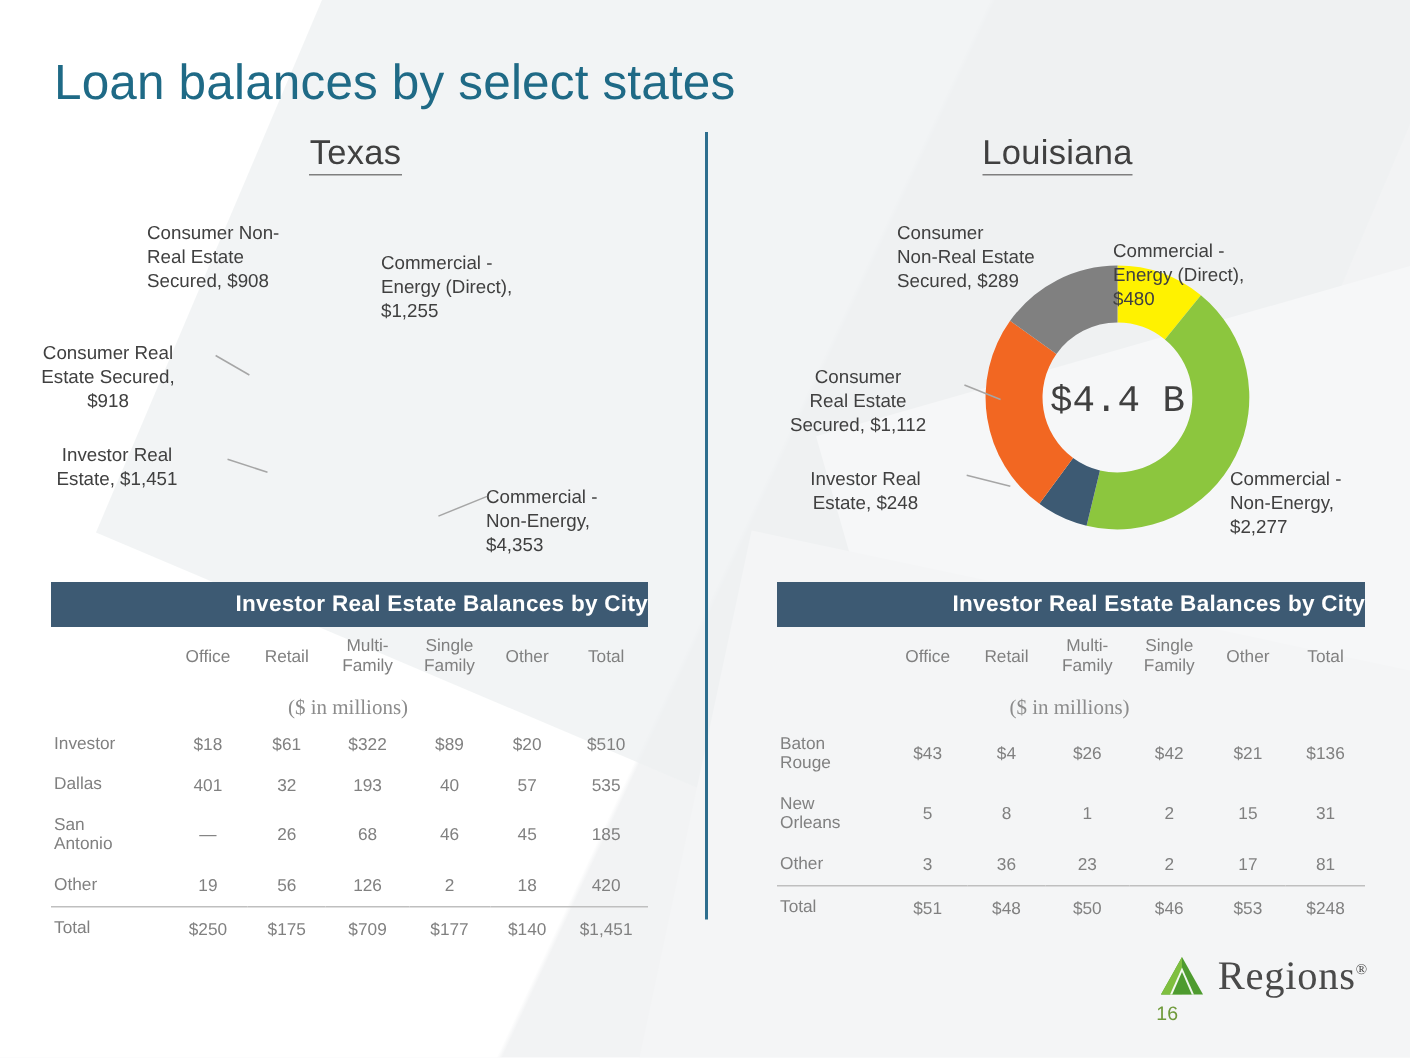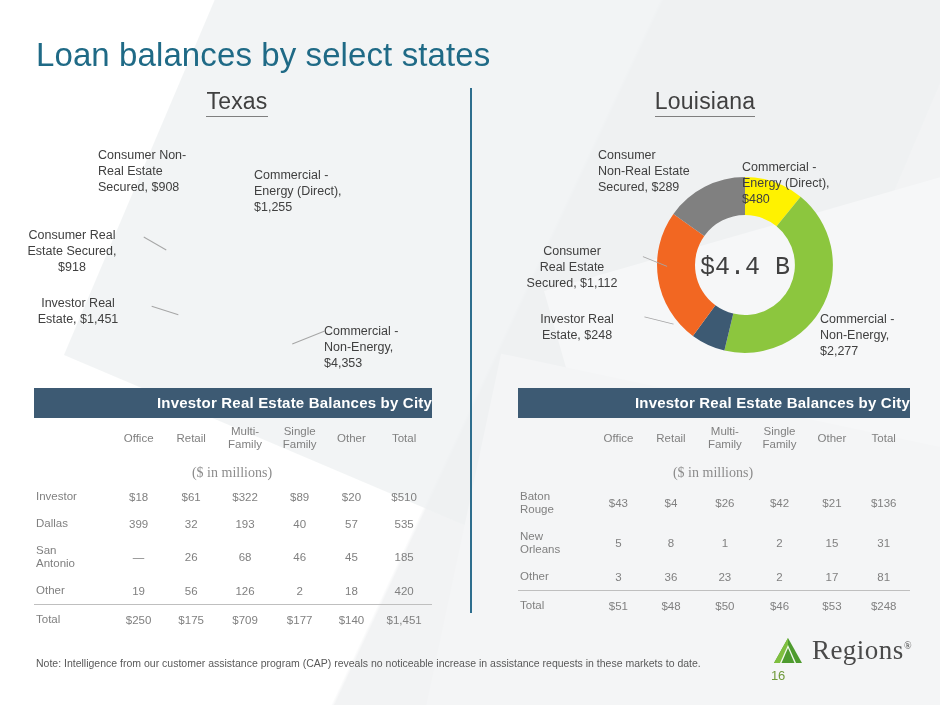--- a/index.html
+++ b/index.html
@@ -286,21 +286,21 @@
               <td class="rowlab">Investor</td>
               <td class="num">$18</td>
               <td class="num">$61</td>
               <td class="num">$322</td>
               <td class="num">$89</td>
               <td class="num">$20</td>
               <td class="num">$510</td>
             </tr>
             <tr>
               <td class="rowlab">Dallas</td>
-              <td class="num">399</td>
+              <td class="num">401</td>
               <td class="num">32</td>
               <td class="num">193</td>
               <td class="num">40</td>
               <td class="num">57</td>
               <td class="num">535</td>
             </tr>
             <tr>
               <td class="rowlab"><span>San</span><br><span>Antonio</span></td>
               <td class="num">—</td>
               <td class="num">26</td>
@@ -444,21 +444,20 @@
               <td class="num">$50</td>
               <td class="num">$46</td>
               <td class="num">$53</td>
               <td class="num">$248</td>
             </tr>
           </tbody>
         </table>
       </div>
     </div>
 
-    <div class="footnote">Note: Intelligence from our customer assistance program (CAP) reveals no noticeable increase in assistance requests in these markets to date.</div>
 
     <div class="logo">
       <div class="logo-row">
         <svg width="34" height="30" viewBox="0 0 34 30">
           <path d="M17 2 L31 27 L3 27 Z" fill="#4e9b2f"></path>
           <path d="M17 2 L17 27 L3 27 Z" fill="#7fbf3f"></path>
           <path d="M17 9 L25 27 L9 27 Z" fill="#ffffff" opacity="0.92"></path>
           <path d="M17 12 L23.5 27 L10.5 27 Z" fill="#4e9b2f"></path>
         </svg>
         <div class="logo-word"><span>Regions</span><sup>®</sup></div>

